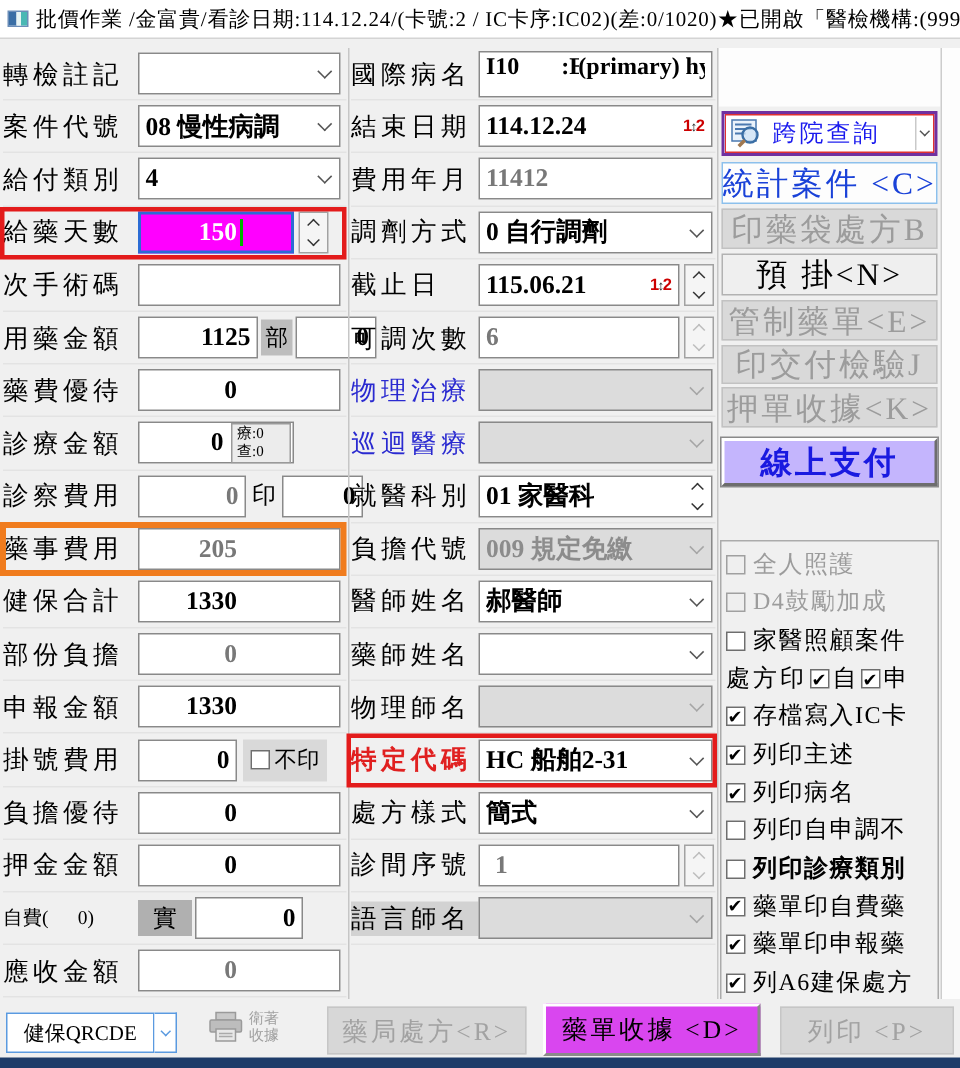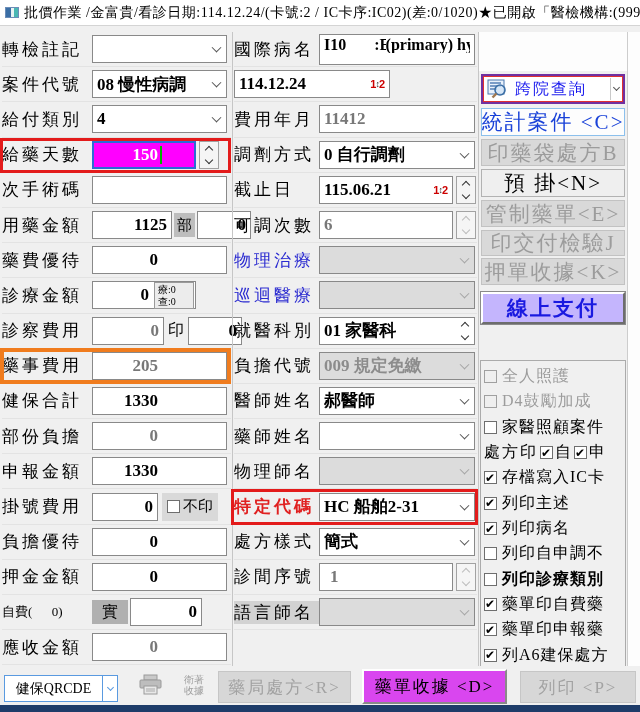--- a/index.html
+++ b/index.html
@@ -75,21 +75,21 @@
   .btn-pay{background:#c4b5fd;border:2px solid;border-color:#ffffff #6d6d6d #6d6d6d #ffffff;outline:1px solid #8a8a8a;color:#1a1ae0;font-weight:bold}
   .ckframe{position:absolute;left:480px;top:328px;width:146px;height:334px;border:1px solid #ababab;background:#f0f0f0;padding:3px 2px 0 3px;display:flex;flex-direction:column}
   .ckrow{height:25.4px;display:flex;align-items:center;gap:5px;font-size:16px;letter-spacing:1px;white-space:nowrap;overflow:hidden}
   .ckrow .t-dis{color:#9c9c9c}
   .rxrow{gap:2px}
   
   .toolbar{position:absolute;left:0;top:666px;width:640px;height:39px;background:#f0f0f0}
   .qrbtn{position:absolute;left:4px;top:9px;width:114px;height:27px;display:flex}
   .qrmain{flex:1;border:1px solid #5a9ae0;background:#fff;display:flex;align-items:center;justify-content:center;font-size:14px}
   .qrarrow{width:15px;border:1px solid #5a9ae0;border-left:none;background:#fff;display:flex;align-items:center;justify-content:center}
-  .printgrp{position:absolute;left:138px;top:8px;display:flex;align-items:flex-start;gap:20px;color:#a0a0a0}
+  .printgrp{position:absolute;left:138px;top:8px;display:flex;align-items:flex-start;gap:2px;color:#a0a0a0}
   .ptxt{font-size:10px;line-height:11px}
   .tbtn{position:absolute;display:flex;align-items:center;justify-content:center;font-size:17px;letter-spacing:2px;white-space:pre}
   .tb-dis{color:#a2a2a2;background:#d7d7d7;border:1px solid #c6c6c6}
   .tb-en{color:#000;background:#d946ef;border:2px solid;border-color:#fefefe #8a8a8a #8a8a8a #fefefe}
   .navybar{position:absolute;left:0;top:705px;width:640px;height:7px;background:#1e3c69}
 </style>
 </head>
 <body>
 
 <div class="titlebar">
@@ -245,20 +245,21 @@
 
   <div class="col colM">
     <div class="row">
       <span class="lbl lblM">國際病名</span>
       <span class="box icd w156">
           <b class="v">I10       :Essential</b>
           <b class="v">(primary) hypertension</b>
         </span>
     </div>
     <div class="row">
+      <span class="lbl lblM">結束日期</span>
       <span class="box w156">
           <b class="v">114.12.24</b>
         <span class="dticon">
             <b class="dt-red">1</b>
             <b class="dt-blk">↕</b>
             <b class="dt-red">2</b>
           </span>
       </span>
     </div>
     <div class="row">

